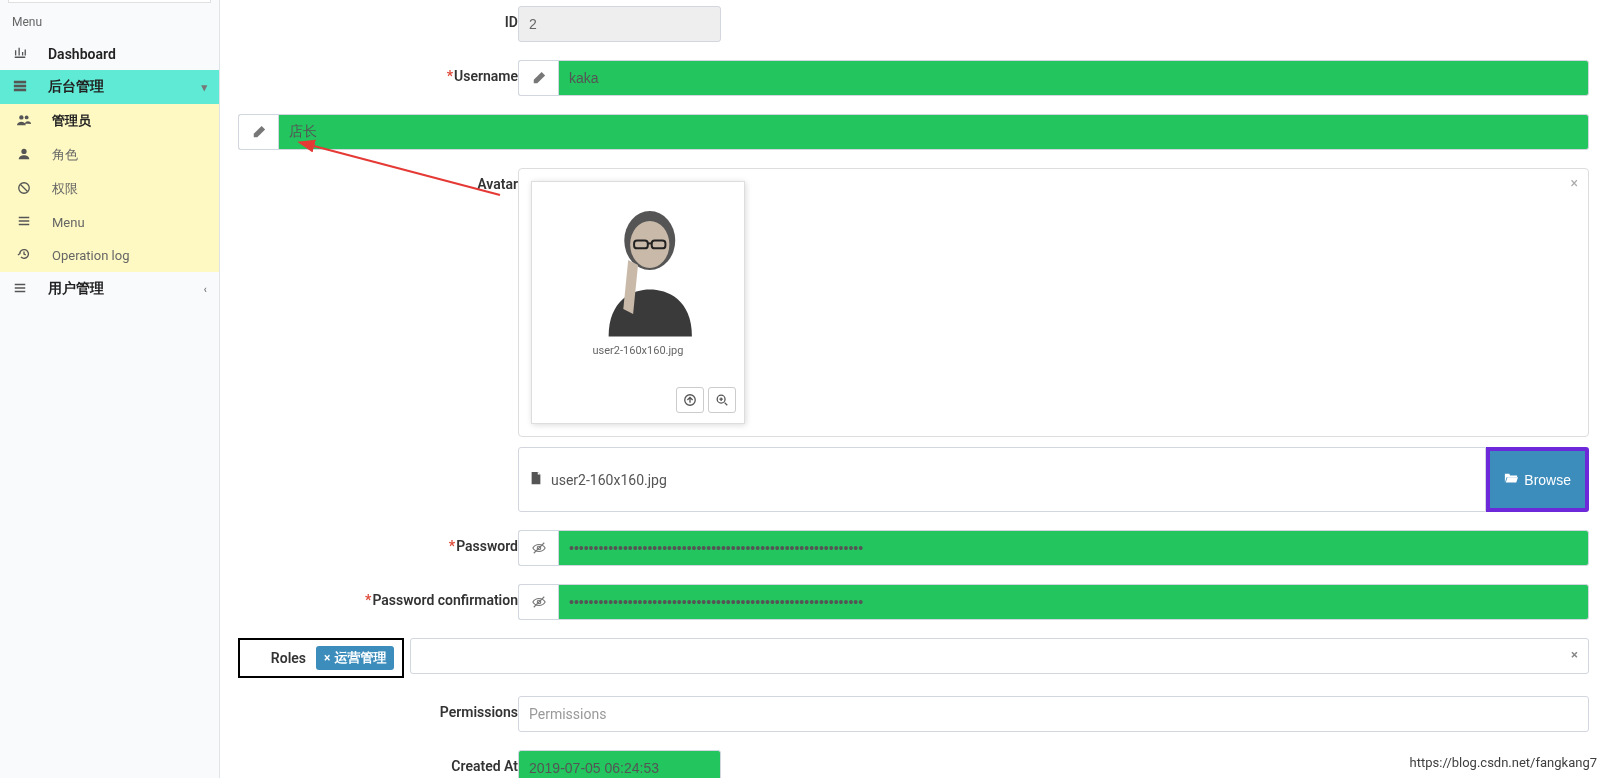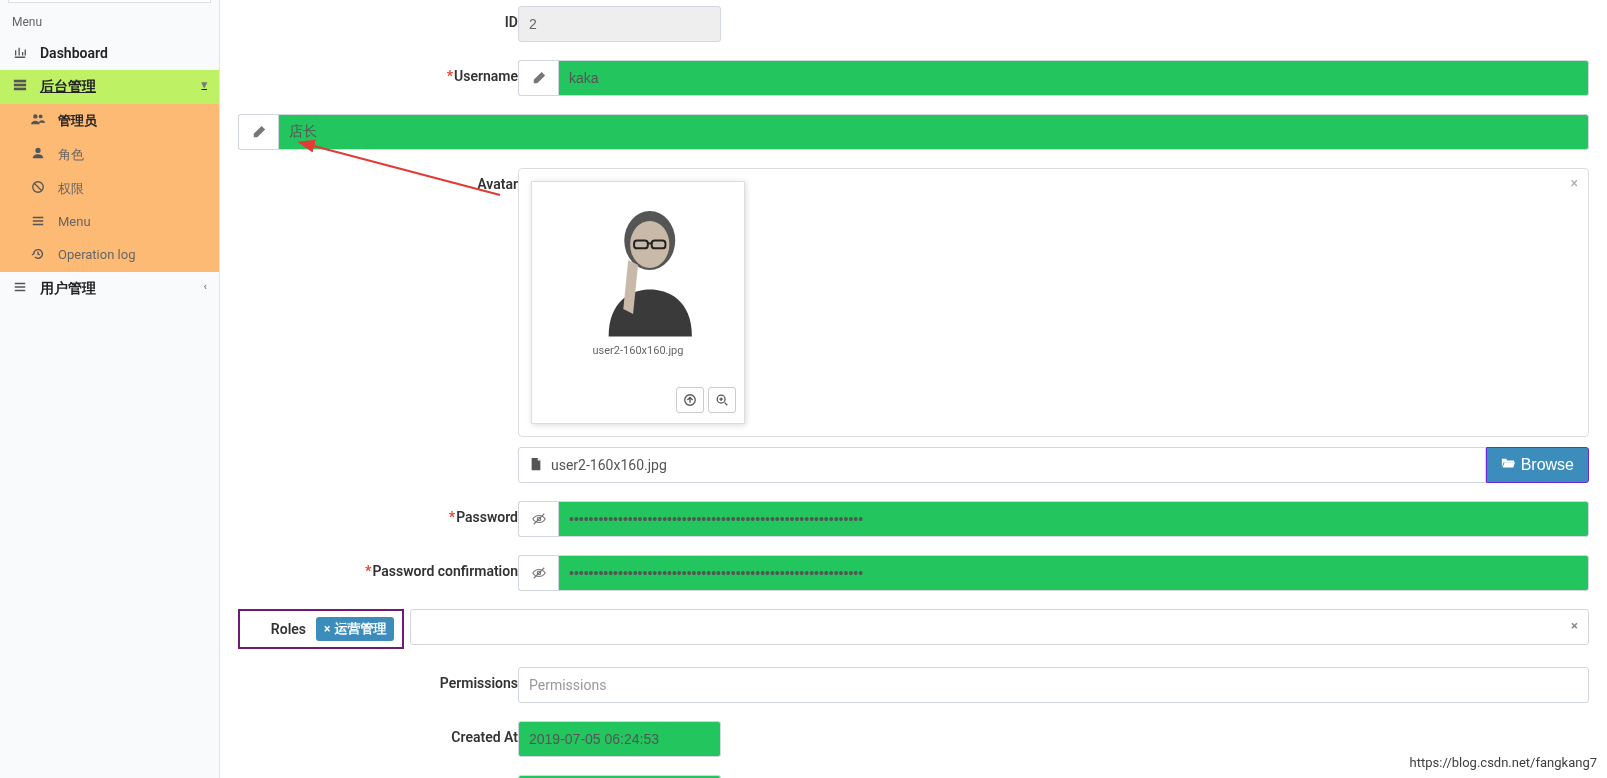--- a/index.html
+++ b/index.html
@@ -1,25 +1,25 @@
 <!DOCTYPE html>
 <html><head>
 <meta charset="utf-8">
 <style>
 * { box-sizing: border-box; margin: 0; padding: 0; }
 body { font-family: -apple-system, BlinkMacSystemFont, "Segoe UI", Roboto, "Helvetica Neue", Arial, sans-serif; font-size: 14px; color: #333; background: #ecf0f5; }
 .wrapper { display: flex; min-height: 100vh; }
 .sidebar { width: 220px; background: #f9fafc; border-right: 1px solid #e0e4e7; flex-shrink: 0; }
 .brand-box { height: 3px; margin: 0 8px 2px 8px; border: 1px solid #e0e0e0; border-top: none; background:#fff; }
 .menu-header { font-size: 12px; color: #666; padding: 10px 12px 8px 12px; }
-.menu-item { display: flex; gap: 12px; padding: 8px 12px; color: #444; cursor: pointer; text-decoration: none; font-size: 14px; }
+.menu-item { display: flex; align-items: center; gap: 20px; padding: 8px 12px; color: #444; cursor: pointer; text-decoration: none; font-size: 14px; }
 .menu-item.strong { font-weight: 600; color: #222; }
 .menu-item .chev { margin-left: auto; font-size: 11px; color: #777; }
-.menu-item.active { background: #bef264; text-decoration: underline; }
-.submenu { background: #fdba74; padding-left: 14px; }
+.menu-item.active { background: #5eead4; }
+.submenu { background: #fef9c3; }
 .submenu .menu-item { padding-left: 16px; color: #666; font-size: 13px; }
 .ic { width: 16px; text-align: center; color: #555; font-style: normal; font-size: 14px; display:inline-block; }
 .content { flex: 1; padding: 6px 18px 30px 18px; background: #fff; position: relative; }
 .form-row { display: flex; align-items: flex-start; margin-bottom: 18px; }
 .form-label { width: 280px; min-width: 280px; text-align: right; padding-right: 0; padding-top: 8px; font-weight: 600; color: #333; font-size: 14px; }
 .form-label .req { color: #dd4b39; font-weight: 700; margin-right: 1px; }
 .form-control-wrap { flex: 1; }
 .input-group { display: flex; width: 100%; }
 .input-addon { width: 40px; border: 1px solid #d2d6de; border-right: none; background: #fff; display: flex; align-items: center; justify-content: center; color: #777; border-radius: 3px 0 0 3px; }
 .form-control { flex: 1; border: 1px solid #d2d6de; padding: 8px 10px; font-size: 14px; color: #555; background: #22c55e; border-radius: 0 3px 3px 0; height: 36px; }
@@ -28,28 +28,28 @@
 .file-preview { border: 1px solid #ddd; border-radius: 4px; padding: 12px; background: #fff; margin-bottom: 10px; position: relative; }
 .file-close { position: absolute; top: 6px; right: 10px; color: #aaa; font-size: 14px; cursor: pointer; }
 .thumb { width: 214px; border: 1px solid #ddd; box-shadow: 1px 1px 6px rgba(0,0,0,0.15); background: #fff; padding: 8px 8px 10px 8px; }
 .thumb-img { width: 100%; height: 148px; display: flex; align-items: flex-end; justify-content: center; }
 .thumb-img svg { width: 100%; height: 100%; }
 .thumb-caption { text-align: center; color: #666; font-size: 11px; margin-top: 6px; }
 .thumb-actions { display: flex; justify-content: flex-end; gap: 4px; margin-top: 30px; }
 .thumb-btn { width: 28px; height: 26px; border: 1px solid #ccc; background: #fff; border-radius: 3px; display: flex; align-items: center; justify-content: center; color: #555; cursor: pointer; font-size: 13px; }
 .file-line { display: flex; }
 .file-name { flex: 1; border: 1px solid #d2d6de; padding: 8px 10px; display: flex; align-items: center; gap: 8px; color: #555; border-radius: 3px 0 0 3px; }
-.browse-btn { background: #3c8dbc; color: #fff; border: 1px solid #6d28d9; padding: 8px 14px; display: flex; align-items: center; gap: 6px; cursor: pointer; border-radius: 0 3px 3px 0; font-size: 16px; }
+.browse-btn { background: #3c8dbc; color: #fff; border: 4px solid #6d28d9; padding: 20px 14px; display: flex; align-items: center; gap: 6px; cursor: pointer; border-radius: 0 3px 3px 0; font-size: 14px; }
 .select2 { border: 1px solid #d2d6de; min-height: 36px; padding: 4px 30px 4px 6px; position: relative; border-radius: 3px; display: flex; flex-wrap: wrap; align-items: center; gap: 4px; }
 .select2 .clear { position: absolute; right: 10px; top: 8px; color: #888; cursor: pointer; font-weight: bold; font-size: 13px; }
 .tag { background: #3c8dbc; color: #fff; padding: 3px 8px; border-radius: 3px; font-size: 13px; display: inline-flex; align-items: center; gap: 4px; }
 .tag .x { font-size: 12px; cursor: pointer; }
 .select2 .placeholder { color: #999; padding: 2px 4px; }
 .red-arrow { position: absolute; left: 30px; top: 135px; width: 260px; height: 70px; pointer-events: none; z-index: 5; }
-.red-box { border: 2px solid #701a75; padding: 2px; }
+.red-box { border: 2px solid #000000; padding: 2px; }
 .watermark { position: fixed; right: 10px; bottom: 8px; color: #404040; font-size: 13px; pointer-events: none; }
 svg.iconsvg { width: 14px; height: 14px; }
 </style>
 </head>
 <body>
 
 <div class="wrapper">
   <aside class="sidebar">
     <div class="brand-box"></div>
     <div class="menu-header">Menu</div>

